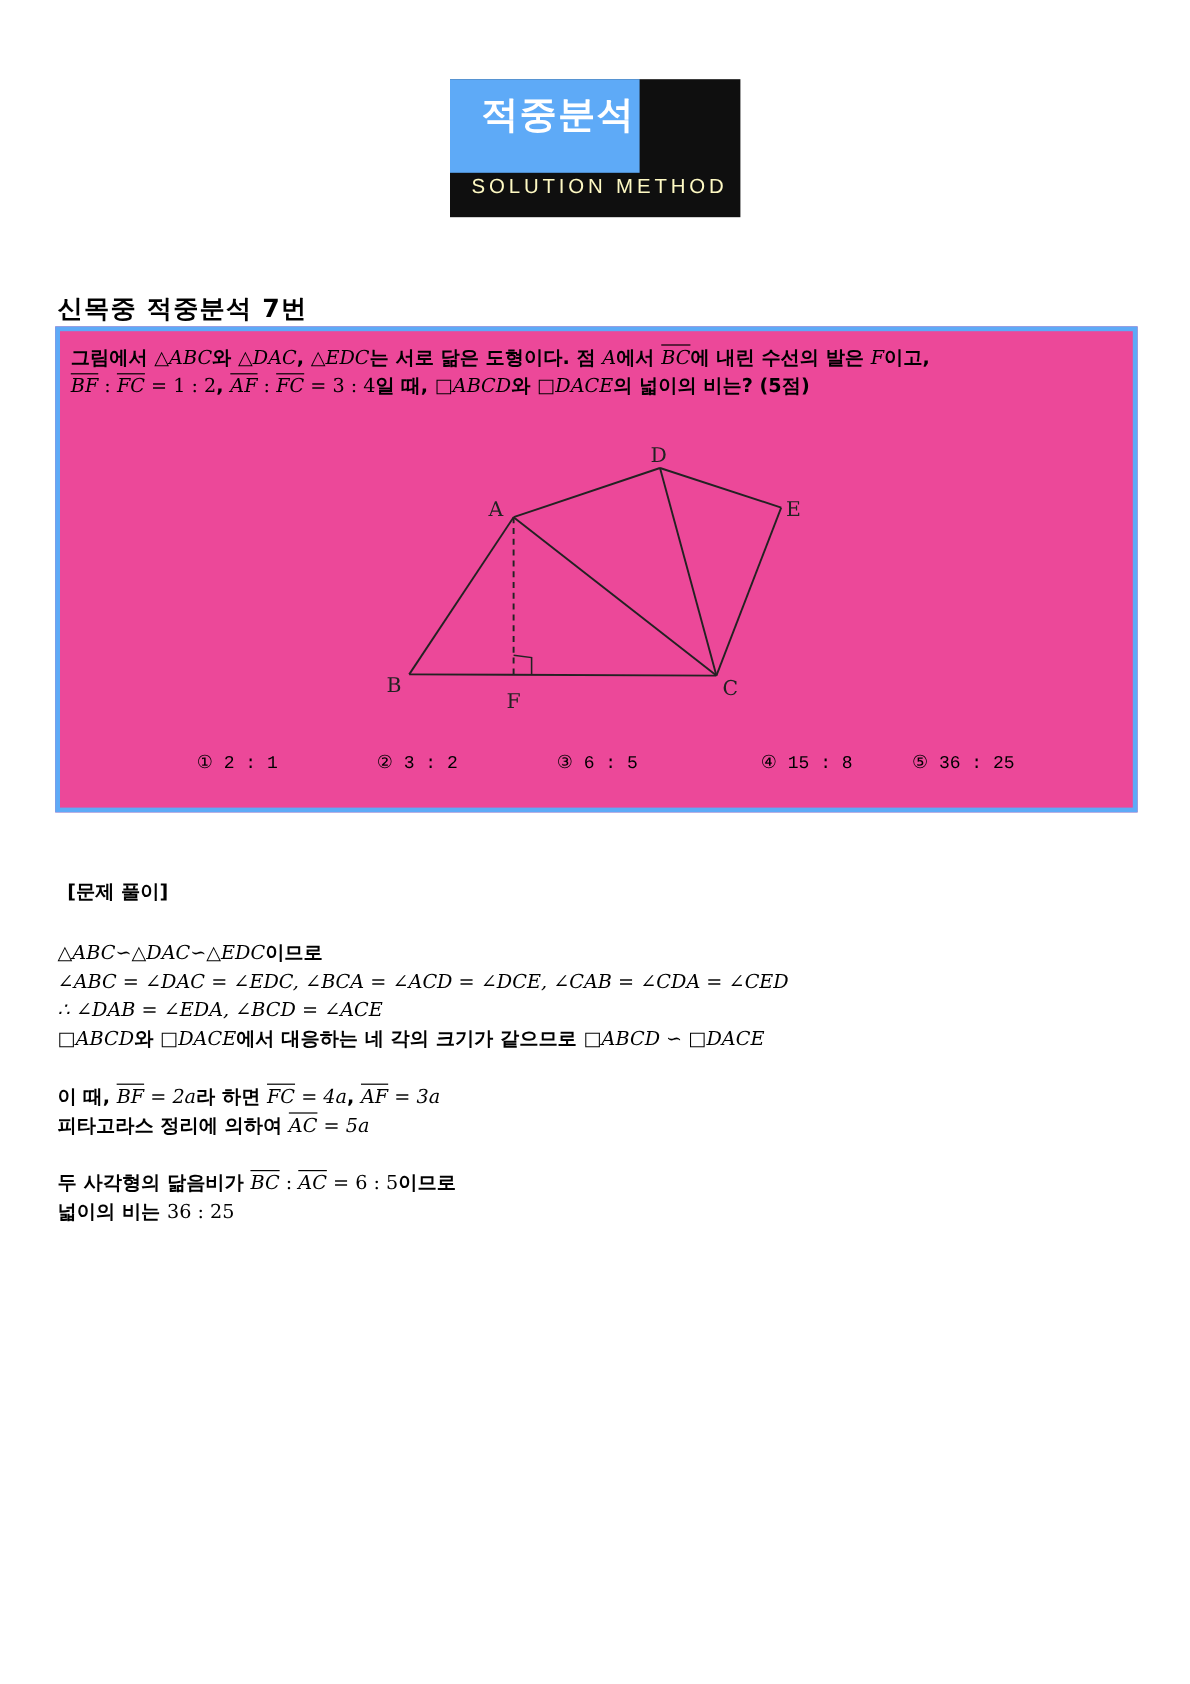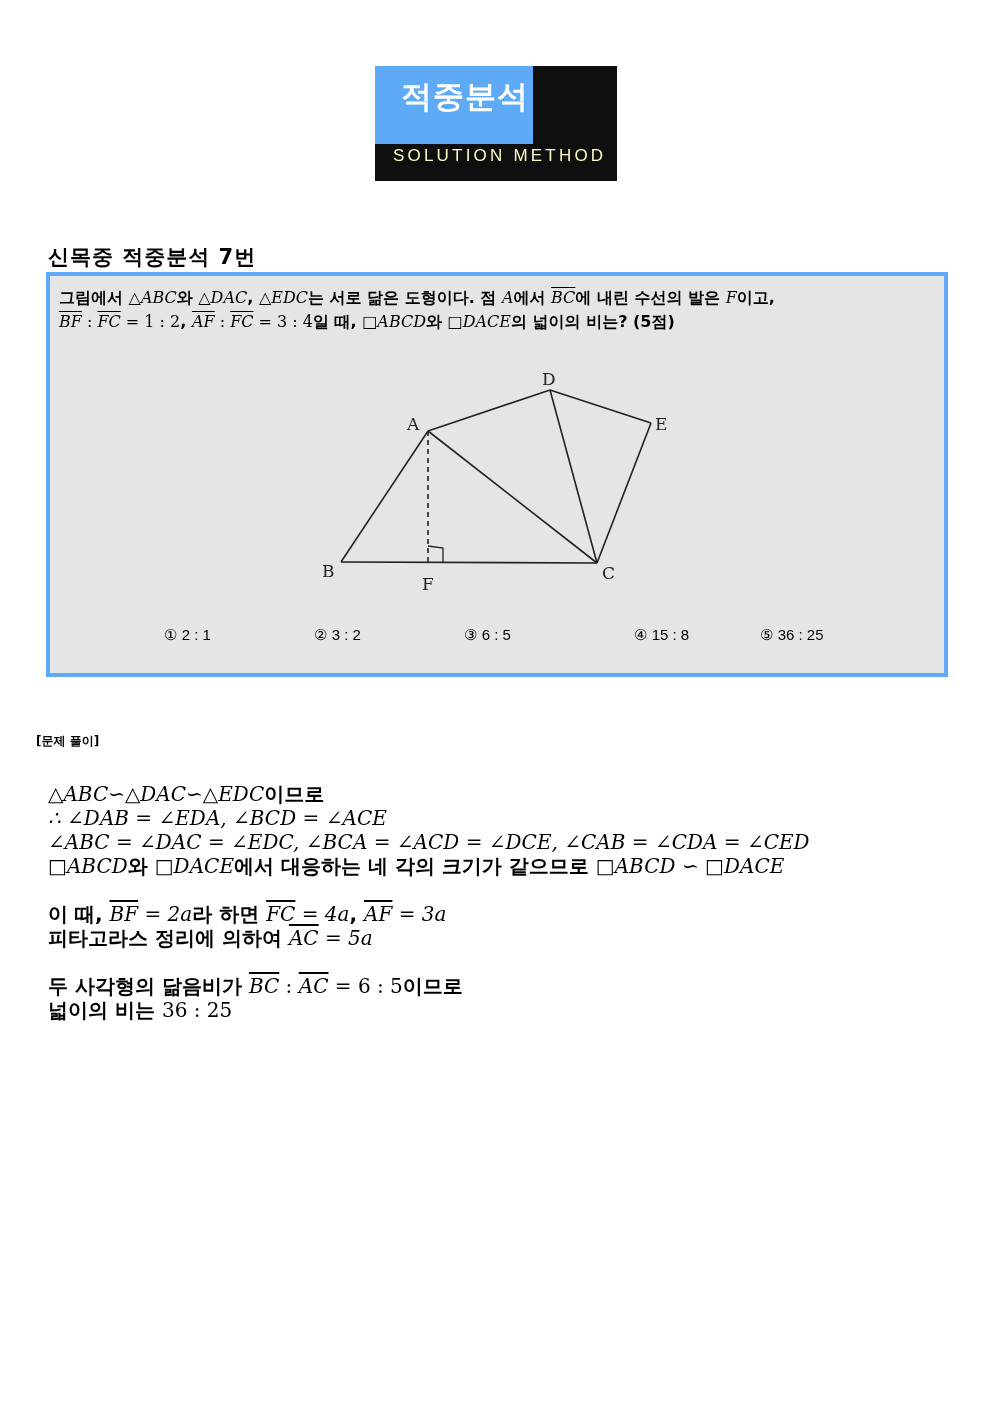--- a/index.html
+++ b/index.html
@@ -11,31 +11,31 @@
 
   
   .logo { position:absolute; left:375px; top:66px; width:242px; height:115px; background:#0f0f0f; }
   .logo-top { position:absolute; left:0; top:0; width:158px; height:78px; background:#5eaaf7;
               color:#fff; font-size:31px; font-weight:bold; line-height:61px; padding-left:26px; box-sizing:border-box; letter-spacing:1px; }
   .logo-bottom { position:absolute; left:18px; top:80px; color:#fef9c3; font-family:"Liberation Sans", sans-serif; font-size:17px; letter-spacing:3.2px; }
 
   .q-title { position:absolute; left:48px; top:243px; font-size:21px; font-weight:bold; letter-spacing:1px; }
 
   .q-box { position:absolute; left:46px; top:272px; width:894px; height:397px;
-           border:4px solid #5eaaf7; background:#e5e5e5; }
+           border:4px solid #5eaaf7; background:#ec4899; }
   .q-text { position:absolute; left:9px; top:10px; width:880px; font-size:16px; font-weight:bold; line-height:24px; }
   .q-text .m, .q-text .mn { font-weight:normal; }
 
   .figure { position:absolute; left:268px; top:88px; width:372px; height:230px; }
 
-  .choices { position:absolute; left:0; top:350px; width:894px; height:24px; font-family:Liberation Sans, sans-serif; font-size:15px; }
+  .choices { position:absolute; left:0; top:350px; width:894px; height:24px; font-family:Liberation Mono, monospace; font-size:15px; }
   .choice { position:absolute; top:0; white-space:nowrap; }
 
-  .sol-head { position:absolute; left:36px; top:733px; font-size:12px; font-weight:bold; }
-  .sol { position:absolute; left:48px; top:782px; width:900px; font-size:20px; font-weight:bold; line-height:24px; }
+  .sol-head { position:absolute; left:56px; top:733px; font-size:16px; font-weight:bold; }
+  .sol { position:absolute; left:48px; top:782px; width:900px; font-size:16px; font-weight:bold; line-height:24px; }
   .sol .m, .sol .mn { font-weight:normal; }
   .line { height:24px; white-space:nowrap; }
   .gap { height:24px; }
 </style>
 </head>
 <body>
 
 <div class="logo">
   <div class="logo-top">적중분석</div>
   <div class="logo-bottom">SOLUTION METHOD</div>
@@ -99,24 +99,24 @@
   </div>
 </div>
 
 <div class="sol-head">[문제 풀이]</div>
 
 <div class="sol">
   <div class="line">
     <span class="m">△ABC∽△DAC∽△EDC</span><span>이므로</span>
   </div>
   <div class="line">
-    <span class="m">∴ ∠DAB = ∠EDA,  ∠BCD = ∠ACE</span>
+    <span class="m">∠ABC = ∠DAC = ∠EDC,  ∠BCA = ∠ACD = ∠DCE,  ∠CAB = ∠CDA = ∠CED</span>
   </div>
   <div class="line">
-    <span class="m">∠ABC = ∠DAC = ∠EDC,  ∠BCA = ∠ACD = ∠DCE,  ∠CAB = ∠CDA = ∠CED</span>
+    <span class="m">∴ ∠DAB = ∠EDA,  ∠BCD = ∠ACE</span>
   </div>
   <div class="line">
     <span class="m">□ABCD</span><span>와 </span><span class="m">□DACE</span><span>에서 대응하는 네 각의 크기가 같으므로 </span><span class="m">□ABCD ∽ □DACE</span>
   </div>
   <div class="gap"></div>
   <div class="line">
     <span>이 때, </span><span class="m ov">BF</span><span class="m"> = 2a</span><span>라 하면 </span><span class="m ov">FC</span><span class="m"> = 4a</span><span>,  </span><span class="m ov">AF</span><span class="m"> = 3a</span>
   </div>
   <div class="line">
     <span>피타고라스 정리에 의하여 </span><span class="m ov">AC</span><span class="m"> = 5a</span>

